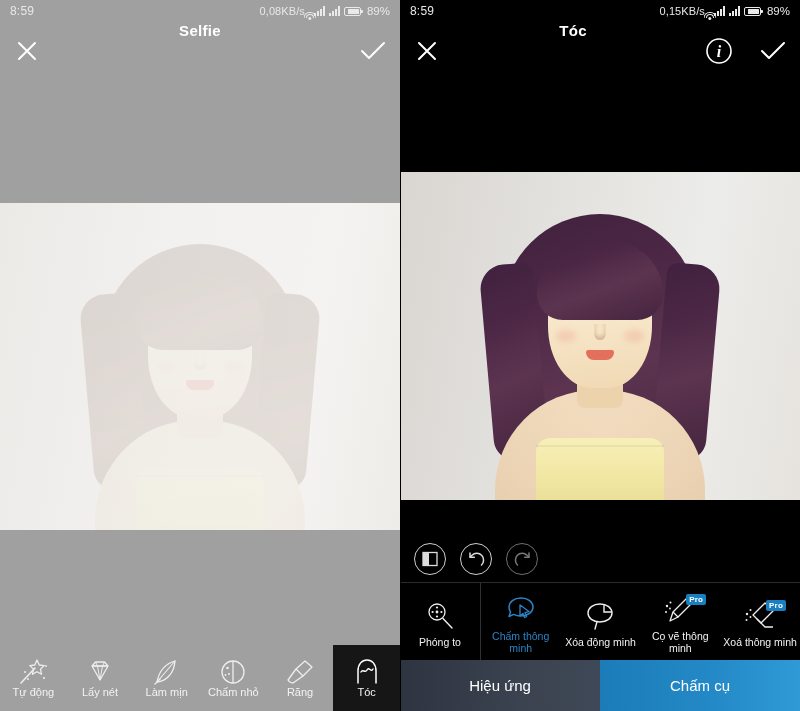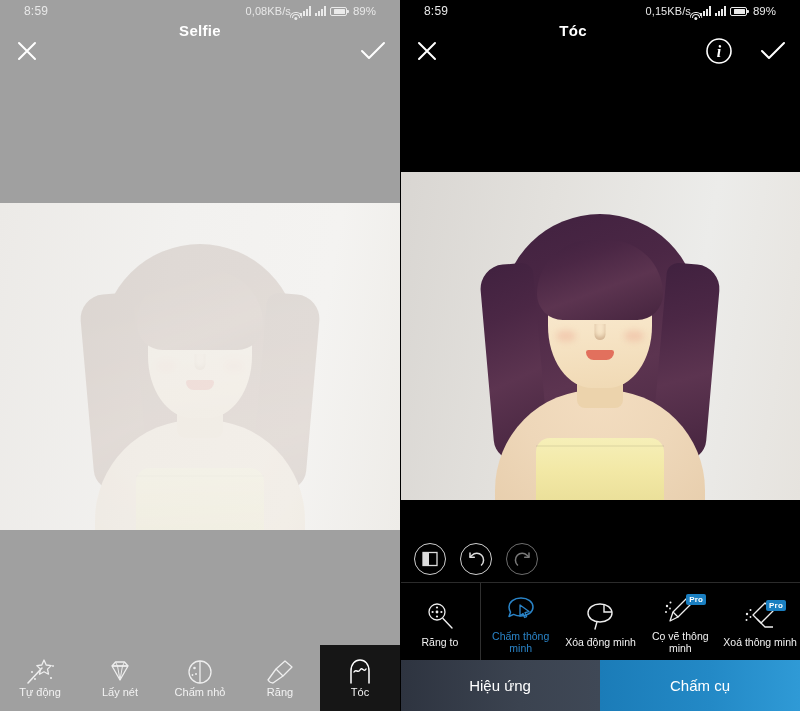--- a/index.html
+++ b/index.html
@@ -7,21 +7,21 @@
              font-family:"Liberation Sans", sans-serif; }
   .app { position:relative; width:800px; height:711px; display:flex; }
 
   
   .pane { position:relative; width:400px; height:711px; overflow:hidden; }
   .pane-left  { background:#a0a0a0; }
   .pane-right { background:#000; }
 
   
   .statusbar { position:absolute; top:0; left:0; width:400px; height:22px;
-               display:flex; align-items:center; padding:0 24px;
+               display:flex; align-items:center; padding:0 10px;
                font-size:11.5px; color:#e8e8e8; z-index:40; }
   .sb-left  { background:#a0a0a0; }
   .sb-right { background:#000; }
   .sb-time  { font-size:12px; letter-spacing:.2px; }
   .sb-spacer{ flex:1; }
   .sb-net   { font-size:11px; margin-right:5px; letter-spacing:.1px; }
   .sb-ico   { display:inline-block; margin-right:4px; position:relative; }
   .sb-pct   { font-size:11.5px; margin-left:2px; }
 
   
@@ -270,20 +270,28 @@
 
       <div class="tool-item">
         <svg width="30" height="28" viewBox="0 0 30 28">
           <path d="M7 8 L23 8 L15 22 Z" stroke="#eee" stroke-width="1.3" fill="none" stroke-linejoin="round"></path>
           <path d="M7 8 L10.5 4 L19.5 4 L23 8" stroke="#eee" stroke-width="1.3" fill="none" stroke-linejoin="round"></path>
           <path d="M10.5 4 L12.5 8 L15 22 L17.5 8 L19.5 4 M7 8 L23 8" stroke="#eee" stroke-width="1" fill="none"></path>
         </svg>
         <span class="lbl">Lấy nét</span>
       </div>
 
+      <div class="tool-item">
+        <svg width="30" height="28" viewBox="0 0 30 28">
+          <path d="M23 3 C13 6 7 13 5 24 C14 23 22 16 23 3 Z" stroke="#eee" stroke-width="1.3" fill="none"></path>
+          <path d="M23 3 L5 24" stroke="#eee" stroke-width="1.1" fill="none"></path>
+          <path d="M3 26 L8 21" stroke="#eee" stroke-width="1.3" stroke-linecap="round" fill="none"></path>
+        </svg>
+        <span class="lbl">Làm mịn</span>
+      </div>
 
       <div class="tool-item">
         <svg width="30" height="28" viewBox="0 0 30 28">
           <circle cx="15" cy="14" r="11" stroke="#eee" stroke-width="1.3" fill="none"></circle>
           <path d="M15 3 L15 25" stroke="#eee" stroke-width="1.3" fill="none"></path>
           <circle cx="9.5" cy="10" r="1.3" fill="#eee"></circle>
             <circle cx="11" cy="16" r="1" fill="#eee"></circle>
           <circle cx="7.5" cy="17" r=".9" fill="#eee"></circle>
         </svg>
         <span class="lbl">Chấm nhỏ</span>
@@ -408,21 +416,21 @@
           <svg width="30" height="30" viewBox="0 0 30 30">
             <circle cx="12" cy="11" r="8" stroke="#eee" stroke-width="1.3" fill="none"></circle>
             <path d="M18 17.5 L27 27" stroke="#eee" stroke-width="1.4" stroke-linecap="round" fill="none"></path>
             <circle cx="12" cy="11" r="1.4" fill="#eee"></circle>
             <circle cx="12" cy="6.5" r="1.1" fill="#eee"></circle>
               <circle cx="12" cy="15.5" r="1.1" fill="#eee"></circle>
             <circle cx="7.6" cy="11" r="1.1" fill="#eee"></circle>
               <circle cx="16.4" cy="11" r="1.1" fill="#eee"></circle>
           </svg>
         </span>
-        <span class="lbl2">Răng to</span>
+        <span class="lbl2">Phóng to</span>
       </div>
 
       <div class="ts-item active">
         <span class="ts-icon">
           <svg width="32" height="30" viewBox="0 0 32 30">
             <path d="M16 3 C23 3 28 7 28 12 C28 17 23 21 16 21 C13 21 10.5 20.4 8.6 19.4 L4 21.5 L5.5 17.2 C4.6 15.7 4 13.9 4 12 C4 7 9 3 16 3 Z" stroke="#2a84c8" stroke-width="1.5" fill="none" stroke-linejoin="round"></path>
             <path d="M15 10 L24 16.5 L20 17.6 L21.6 21.6 L19.6 22.5 L18 18.5 L15 21 Z" stroke="#2a84c8" stroke-width="1.3" fill="none" stroke-linejoin="round"></path>
           </svg>
         </span>
         <span class="lbl2">Chấm thông minh</span>

